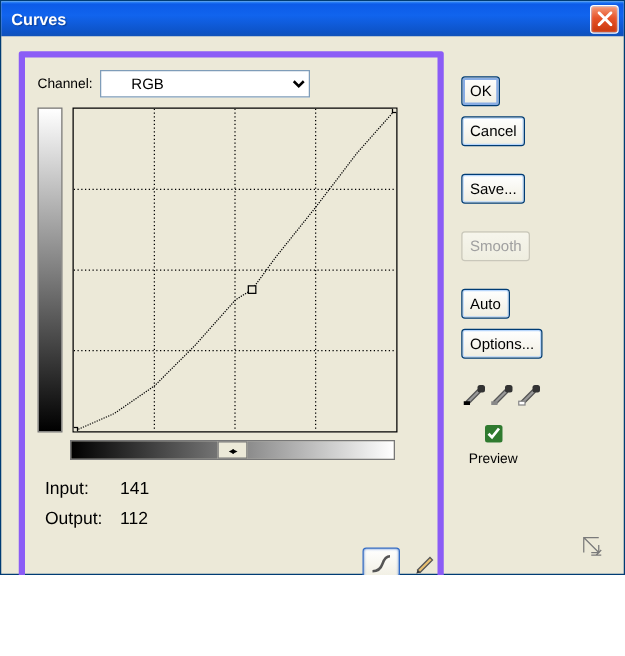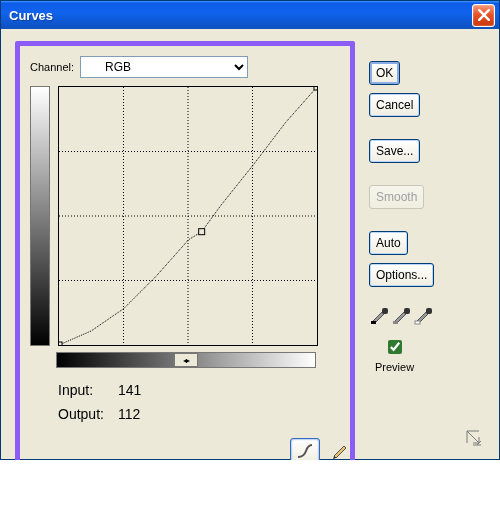--- a/index.html
+++ b/index.html
@@ -16,21 +16,21 @@
   .label{margin-right:6px;}
   select.channel{width:168px;height:22px;border:1px solid #7f9db9;background:#fff;font-family:inherit;font-size:12px;padding-left:20px;}
   .gridwrap{display:flex;margin-top:8px;}
   .vgrad{width:18px;height:258px;border:1px solid #777;background:linear-gradient(to bottom,#fff 0%,#000 100%);margin-right:8px;}
   .plot{width:258px;height:258px;border:1px solid #000;background:#ece9d8;position:relative;}
   .plot svg{position:absolute;left:0;top:0;}
   .hgradrow{display:flex;align-items:center;margin-top:6px;margin-left:26px;}
   .hgrad{width:258px;height:14px;border:1px solid #777;background:linear-gradient(to right,#000 0%,#fff 100%);position:relative;}
   .hgrad .handle{position:absolute;left:50%;top:0;transform:translateX(-50%);width:22px;height:12px;background:#ece9d8;border:1px solid #777;display:flex;align-items:center;justify-content:center;font-size:8px;letter-spacing:-1px;}
   .iovals{margin:14px 0 0 6px;font-size:14px;}
-  .iovals .pair{display:flex;align-items:center;margin-bottom:8px;margin-left:22px;}
+  .iovals .pair{display:flex;align-items:center;margin-bottom:8px;}
   .iovals .k{width:60px;}
   .iovals .v{width:40px;}
   .toolbtns{position:absolute;left:270px;bottom:22px;display:flex;gap:6px;}
   .iconbtn{width:28px;height:24px;border:1px solid #aca899;background:linear-gradient(#fff,#f0eee1);display:flex;align-items:center;justify-content:center;border-radius:3px;}
   .iconbtn.active{border-color:#316ac5;box-shadow:inset 0 0 2px #316ac5;}
   .btn{height:24px;border:1px solid #003c74;background:linear-gradient(#fff,#f0eee1);border-radius:3px;font-family:inherit;font-size:12px;color:#000;margin-bottom:8px;cursor:default;box-shadow:0 0 0 1px #b8d6fb inset;}
   .btn.default{box-shadow:0 0 0 2px #89ade4 inset;}
   .btn.disabled{color:#a0a0a0;box-shadow:none;border-color:#c9c7ba;background:linear-gradient(#f6f5ec,#efeee0);}
   .gap{height:14px;}
   .eyerow{display:flex;justify-content:space-around;margin:8px 0 12px;}

